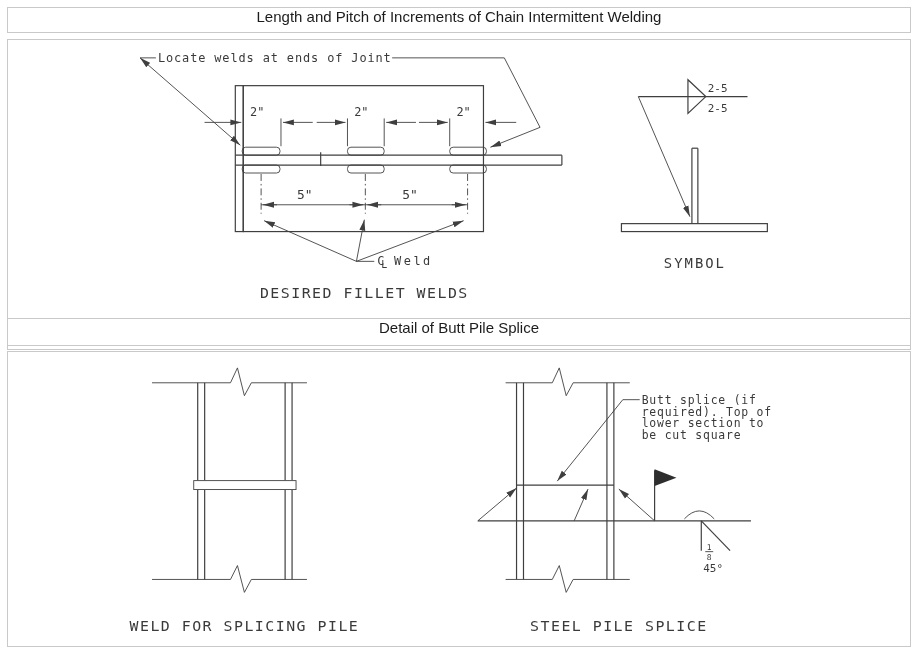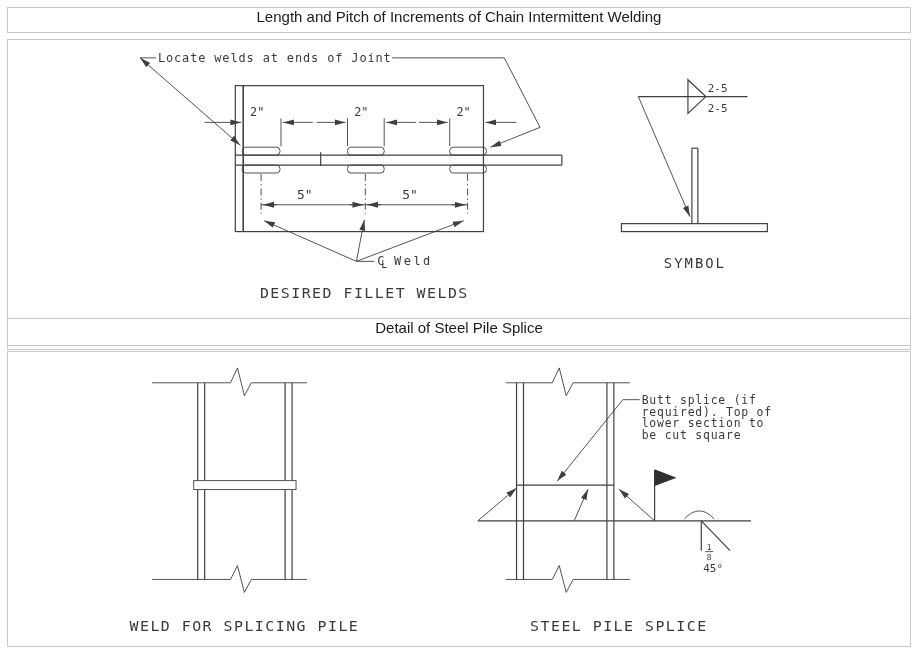--- a/index.html
+++ b/index.html
@@ -117,21 +117,21 @@
       <line class="ln" x1="696" y1="148" x2="696" y2="224"></line>
       <line class="ln" x1="702" y1="148" x2="702" y2="224"></line>
       <line class="ln" x1="696" y1="148" x2="702" y2="148"></line>
       <rect class="ln" x="625" y="224" width="147" height="8"></rect>
       <text class="cad" x="699" y="269" font-size="14" letter-spacing="2" text-anchor="middle">SYMBOL</text>
     </g>
   </svg>
 </div>
 
 <div id="title2" class="panel titlebar">
-  <span>Detail of Steel Pile Splice</span>
+  <span>Detail of Butt Pile Splice</span>
 </div>
 
 <div id="panel2" class="panel">
   <svg width="902" height="294" viewBox="7 351 905 296" preserveAspectRatio="xMinYMin meet">
 
     <g>
       <line class="ln" x1="198" y1="382" x2="198" y2="480"></line>
       <line class="ln" x1="205" y1="382" x2="205" y2="480"></line>
       <line class="ln" x1="286" y1="382" x2="286" y2="480"></line>
       <line class="ln" x1="293" y1="382" x2="293" y2="480"></line>

